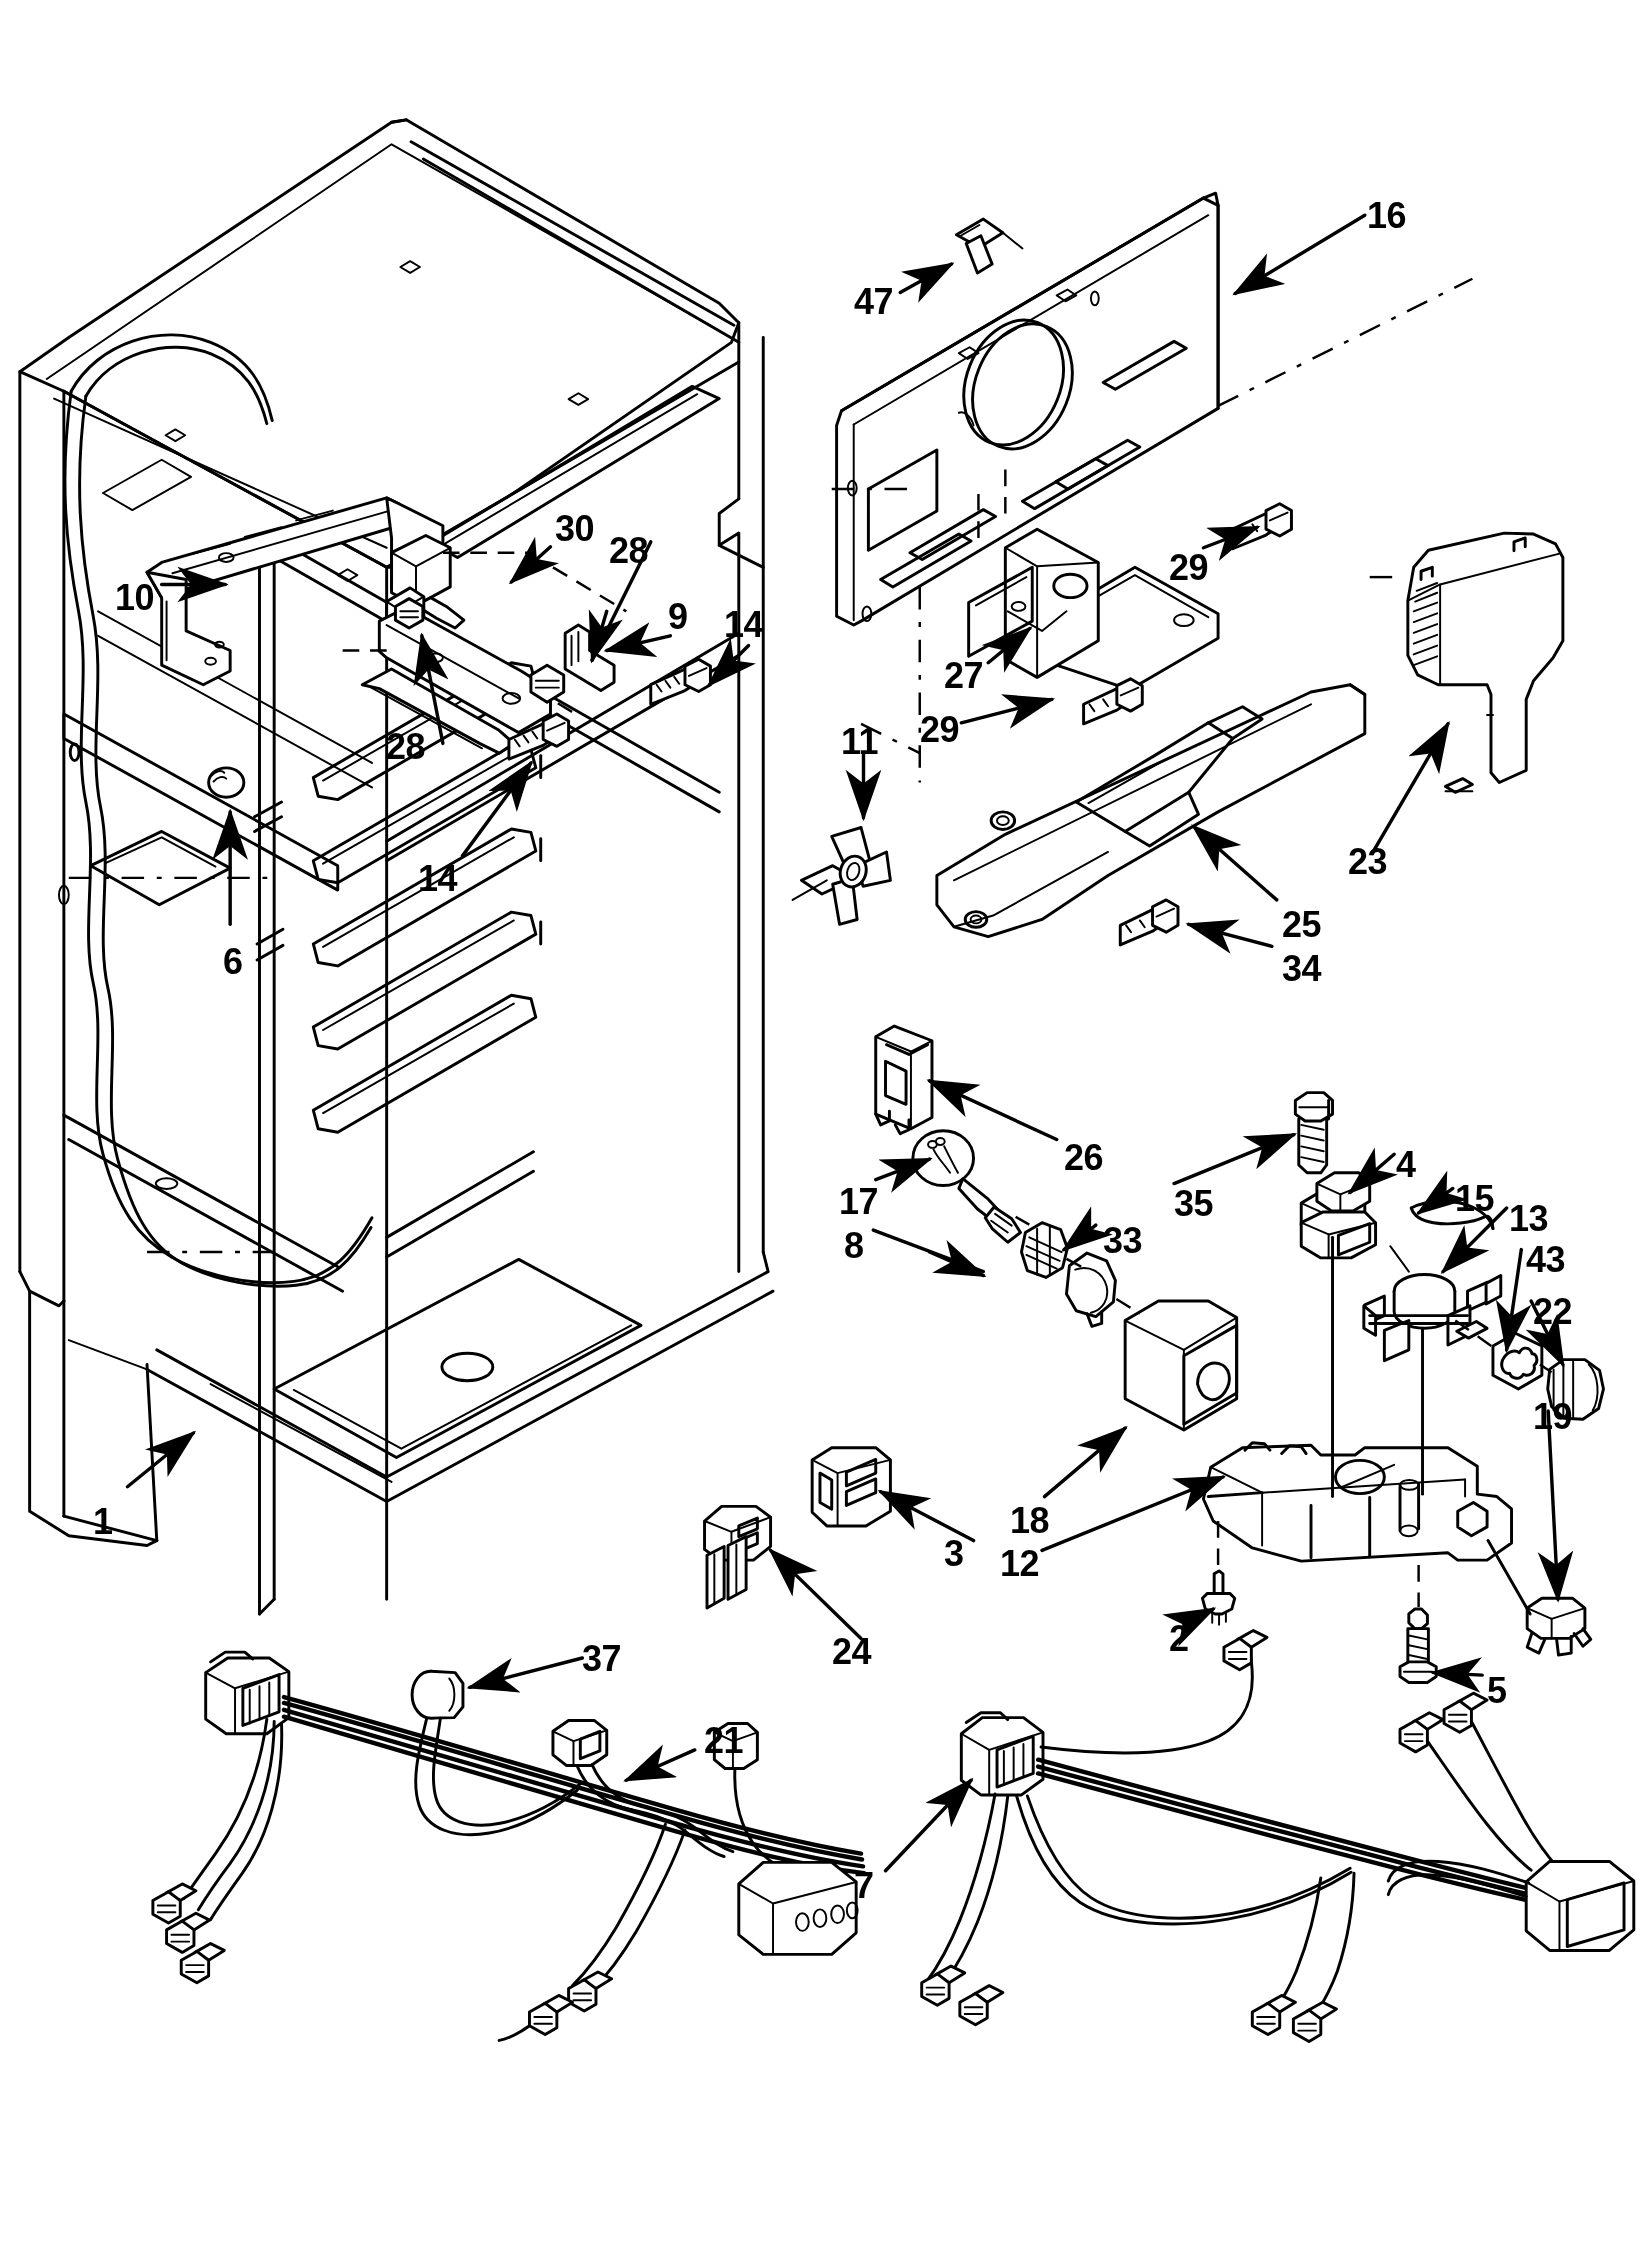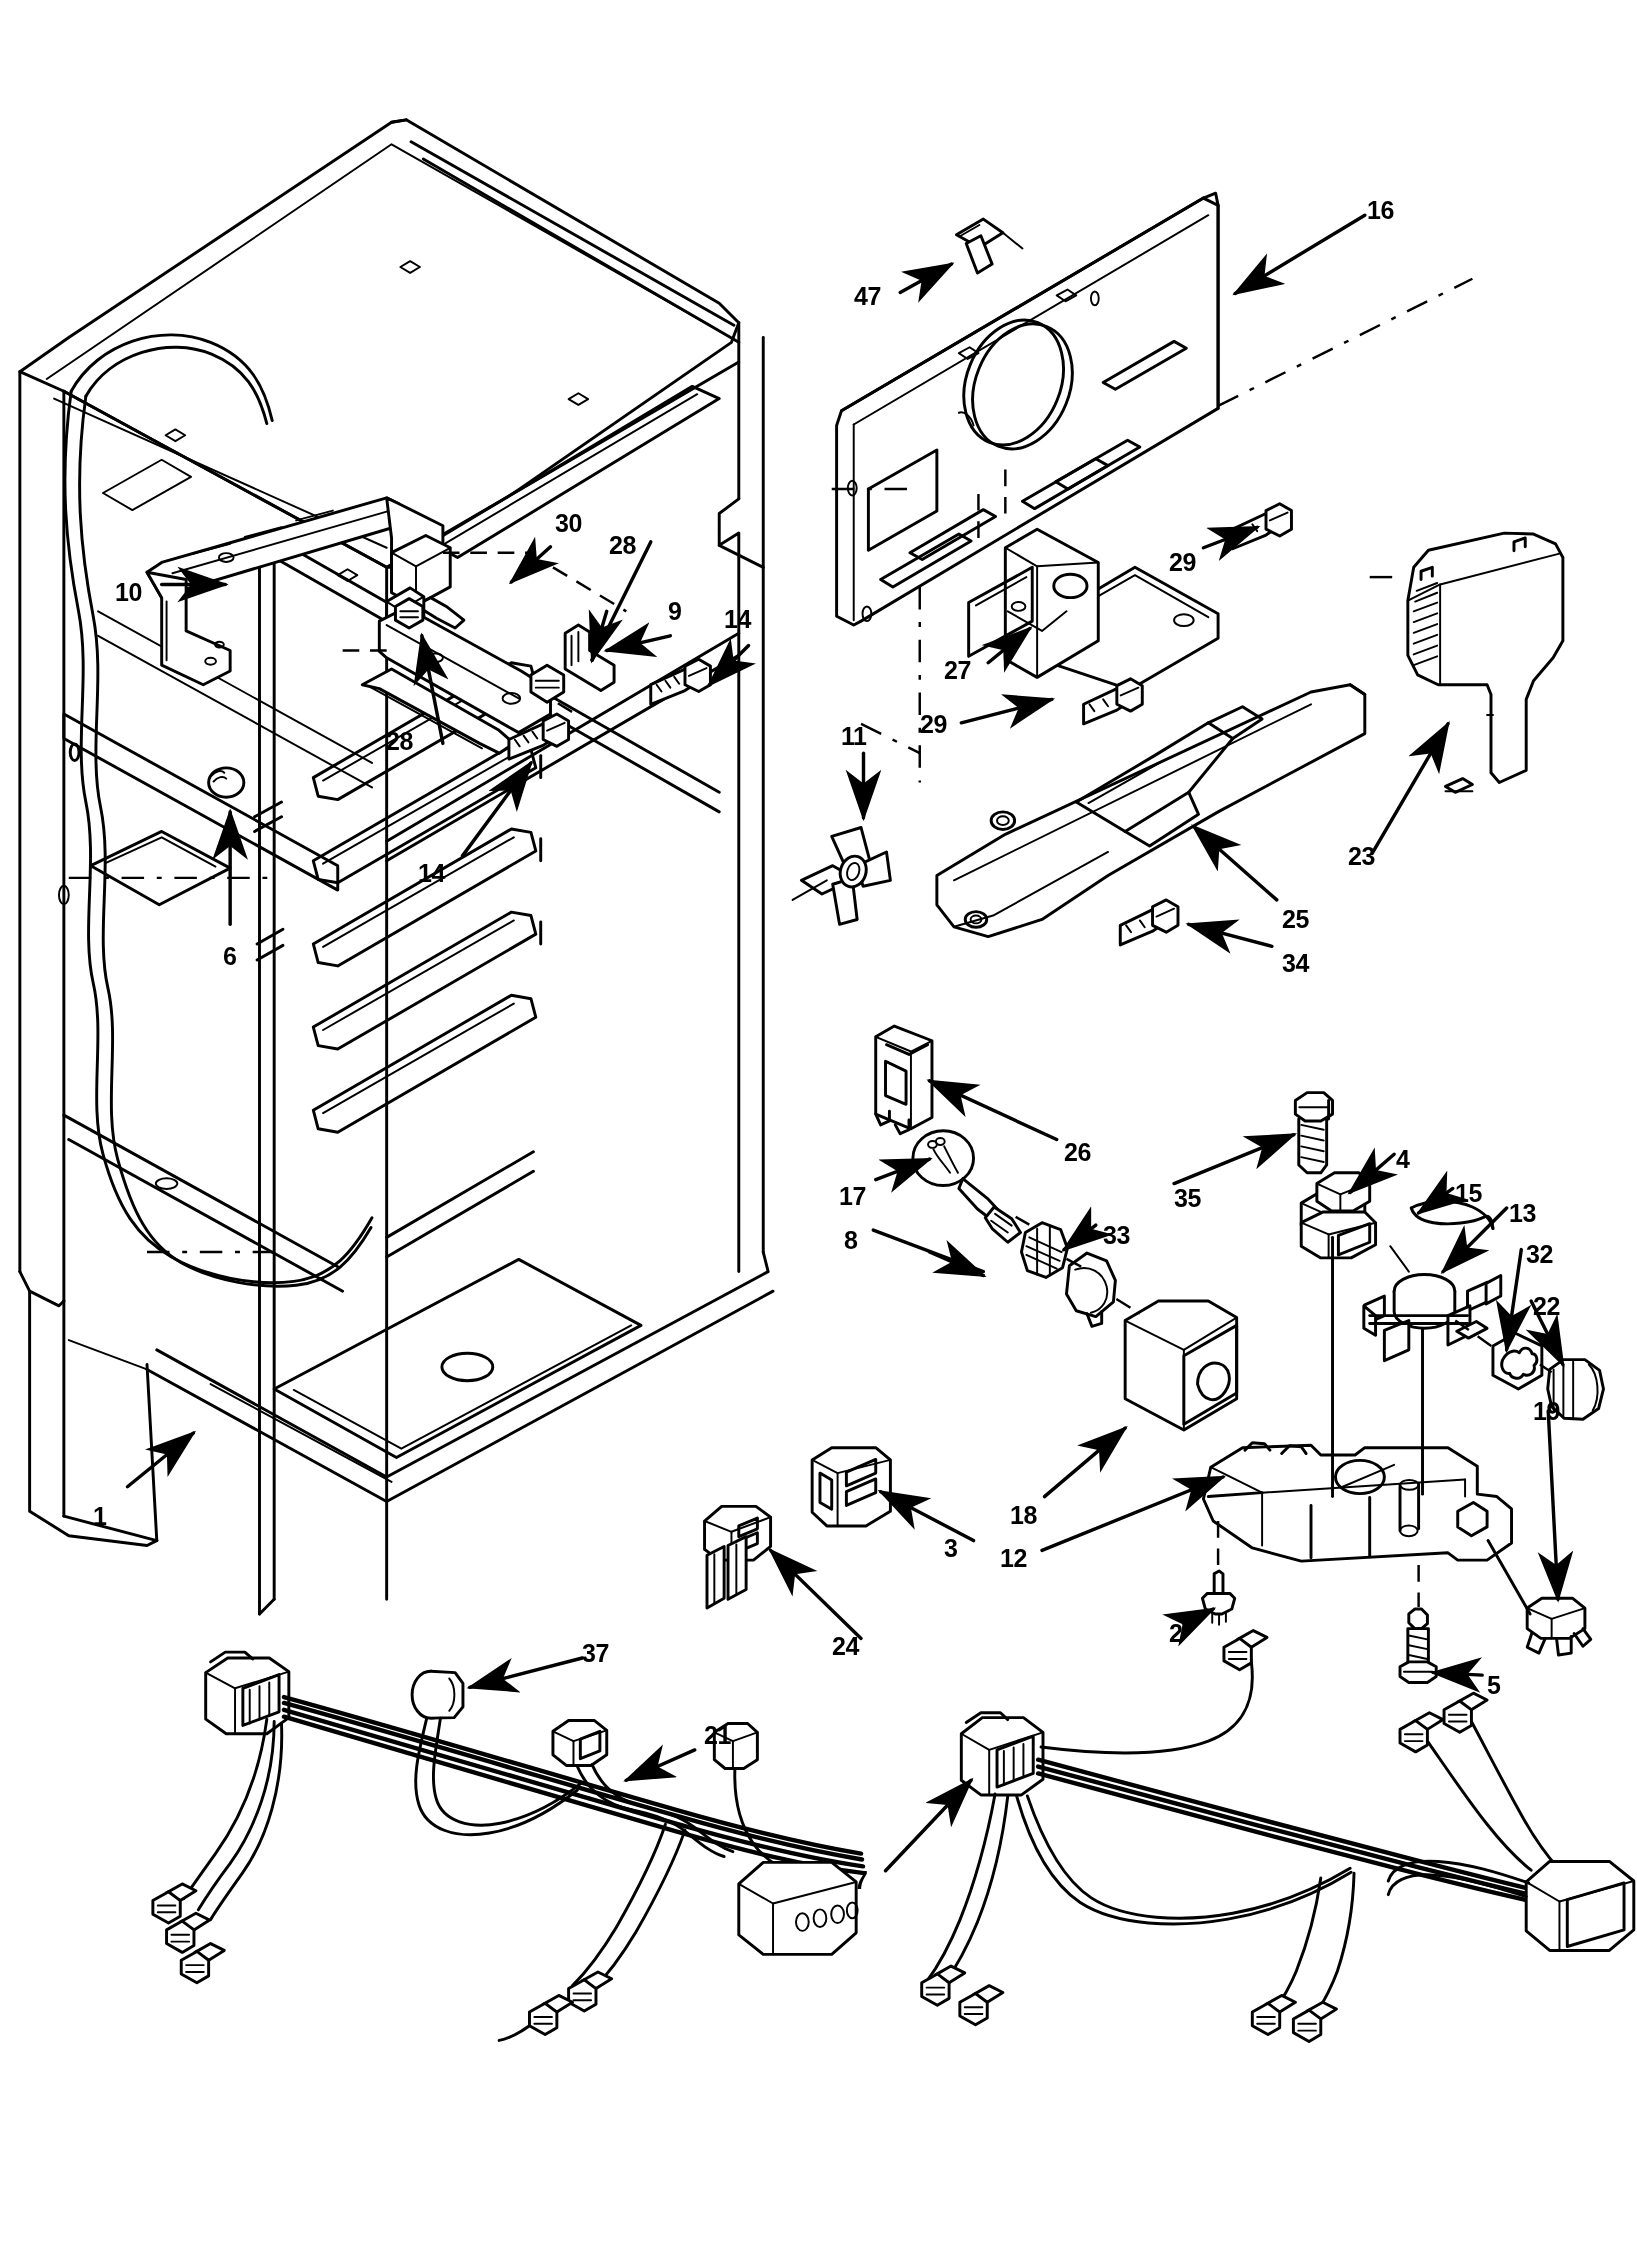--- a/index.html
+++ b/index.html
@@ -9,21 +9,21 @@
     position:relative;
     width:1638px;height:2261px;
     background:#ffffff;
     overflow:hidden;
   }
   #art{position:absolute;left:0;top:0;width:1638px;height:2261px;}
   .callout{
     position:absolute;
     font-family:"Liberation Sans",sans-serif;
     font-weight:700;
-    font-size:25px;
+    font-size:36px;
     line-height:1;
     color:#000;
     letter-spacing:-0.5px;
     white-space:nowrap;
     user-select:none;
   }
 </style>
 </head>
 <body>
 
@@ -773,21 +773,21 @@
   <div class="callout" style="left:1348px; top:844px;">23</div>
   <div class="callout" style="left:832px; top:1634px;">24</div>
   <div class="callout" style="left:1282px; top:907px;">25</div>
   <div class="callout" style="left:1064px; top:1140px;">26</div>
   <div class="callout" style="left:944px; top:658px;">27</div>
   <div class="callout" style="left:609px; top:533px;">28</div>
   <div class="callout" style="left:386px;  top:729px;">28</div>
   <div class="callout" style="left:1169px; top:550px;">29</div>
   <div class="callout" style="left:920px; top:712px;">29</div>
   <div class="callout" style="left:555px; top:511px;">30</div>
-  <div class="callout" style="left:1526px; top:1242px;">32</div>
+  <div class="callout" style="left:1526px; top:1242px;">43</div>
   <div class="callout" style="left:1103px; top:1223px;">33</div>
   <div class="callout" style="left:1282px; top:951px;">34</div>
   <div class="callout" style="left:1174px; top:1186px;">35</div>
   <div class="callout" style="left:854px; top:284px;">47</div>
   <div class="callout" style="left:582px; top:1641px;">37</div>
   <div class="callout" style="left:418px;  top:861px;">14</div>
 
 </div>
 
 

